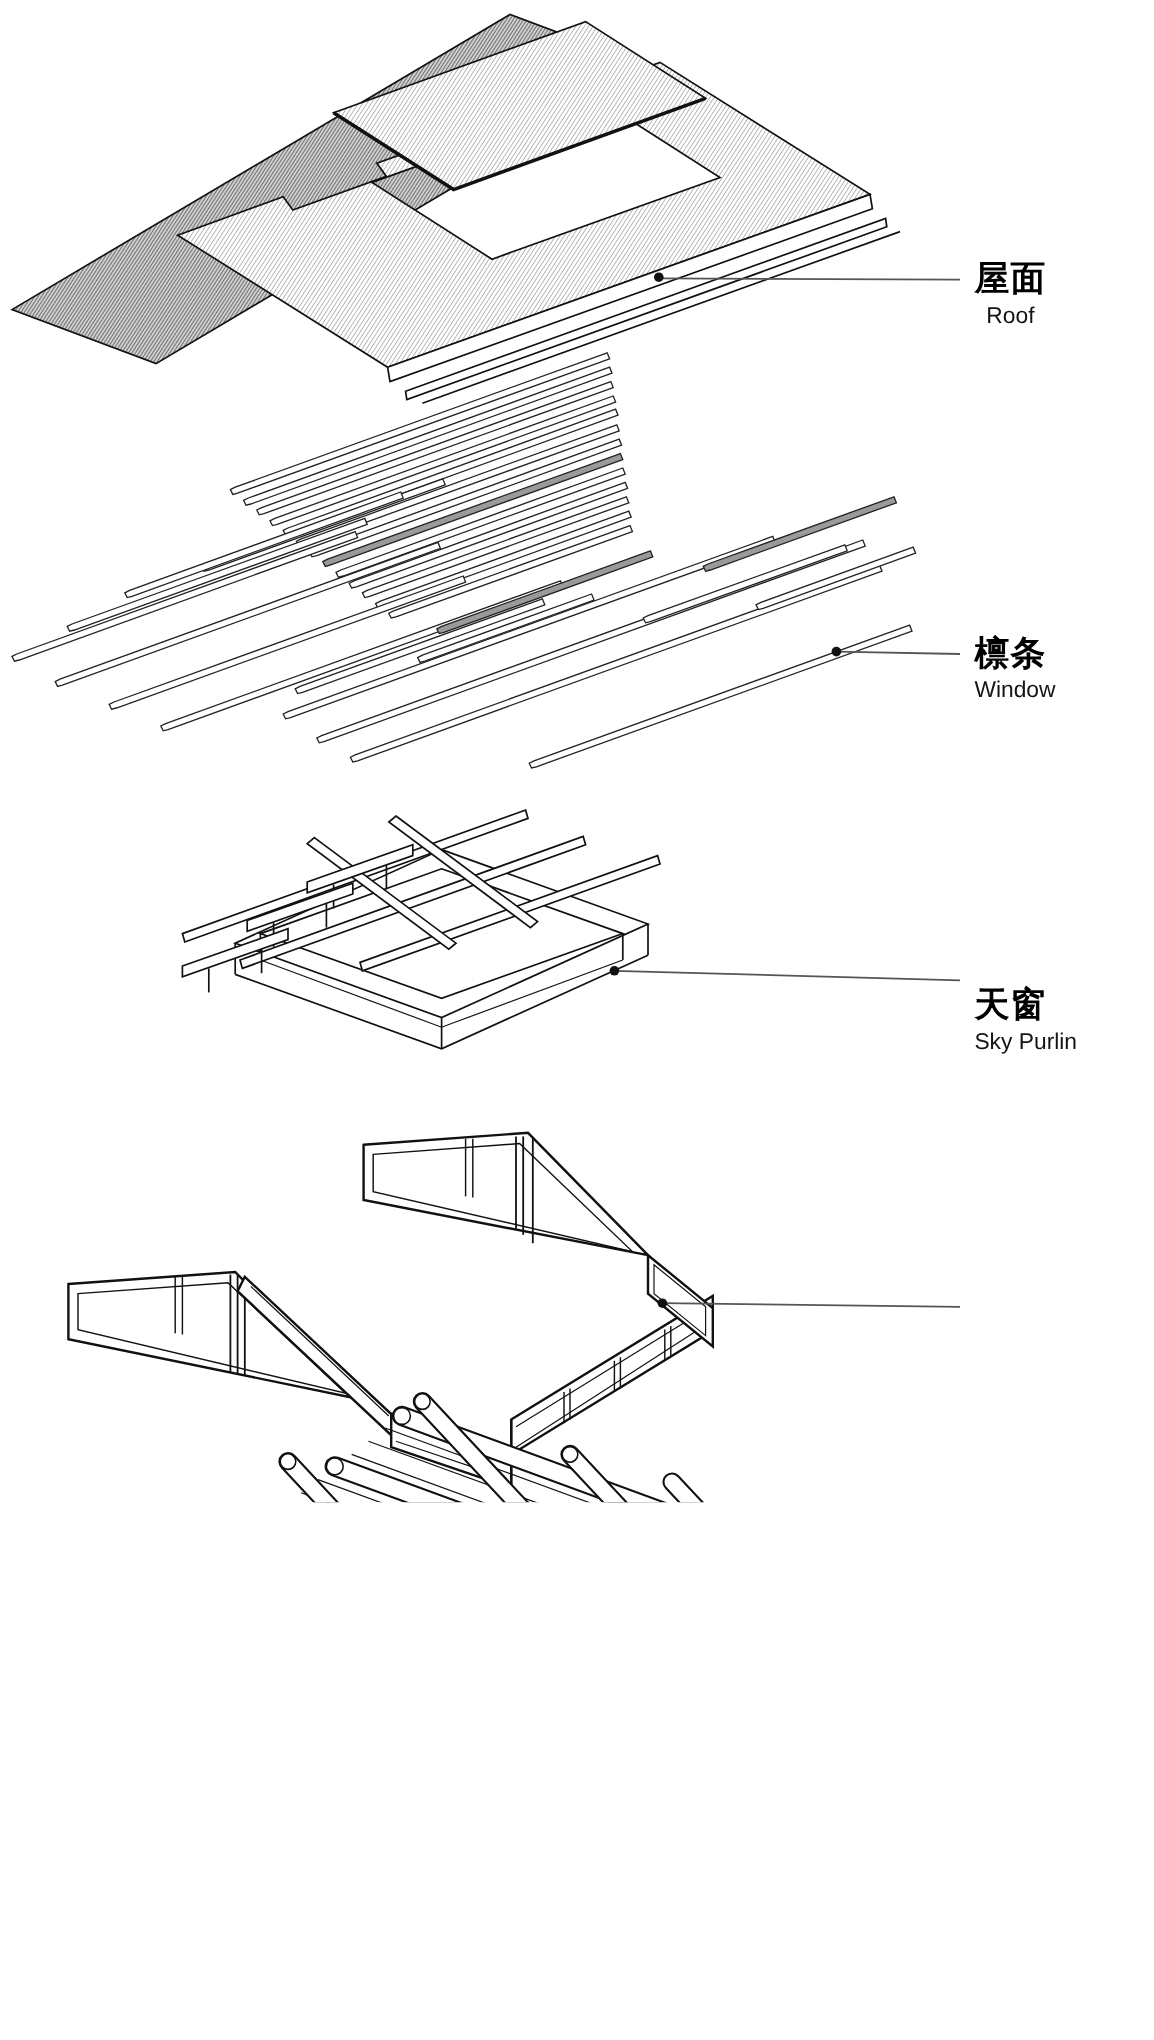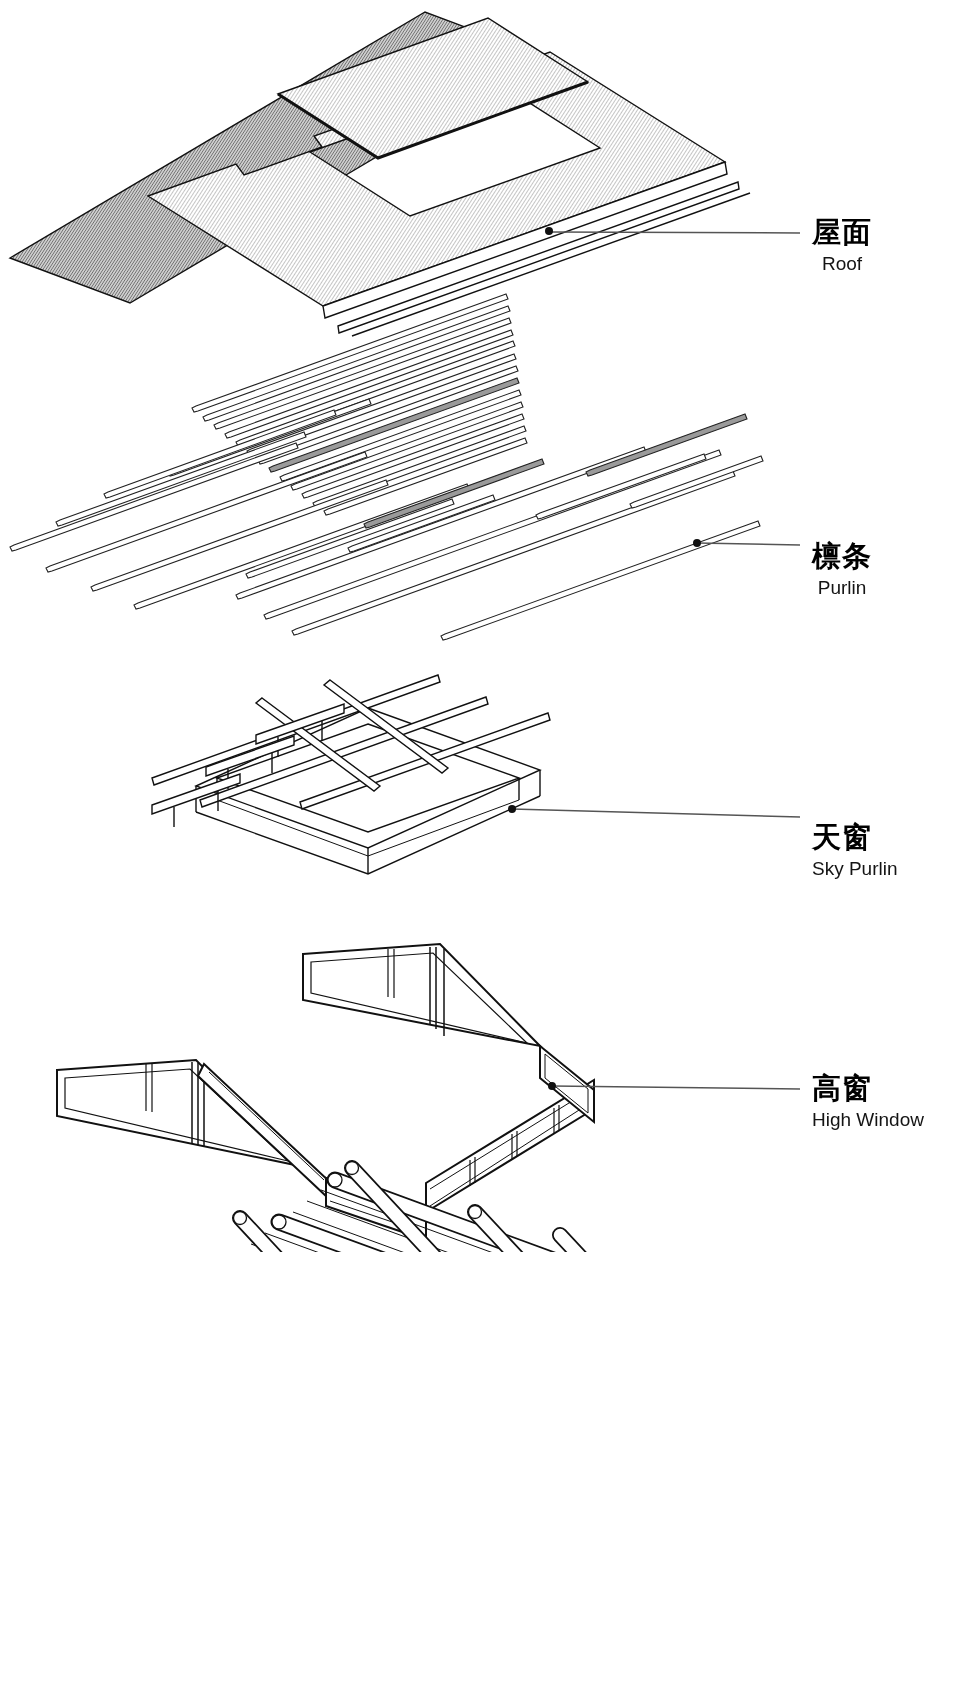--- a/index.html
+++ b/index.html
@@ -333,25 +333,21 @@
       <line x1="705" y1="1378" x2="800" y2="1380"></line>
           <circle cx="705" cy="1378" r="4" fill="#111" stroke="none"></circle>
     </g>
   </g>
 </svg>
 
 <div class="lbl" style="top:216px">
   <div class="lbl-zh">屋面</div>
   <div class="lbl-en">Roof</div>
 </div>
-<div class="lbl" style="top:540px">
+<div class="lbl" style="top:528px">
   <div class="lbl-zh">檩条</div>
-  <div class="lbl-en">Purlin</div>
+  <div class="lbl-en">Window</div>
 </div>
 <div class="lbl" style="top:821px">
   <div class="lbl-zh">天窗</div>
   <div class="lbl-en">Sky Purlin</div>
 </div>
-<div class="lbl" style="top:1072px">
-  <div class="lbl-zh">高窗</div>
-  <div class="lbl-en">High Window</div>
 </div>
-</div>
 
 </body></html>

